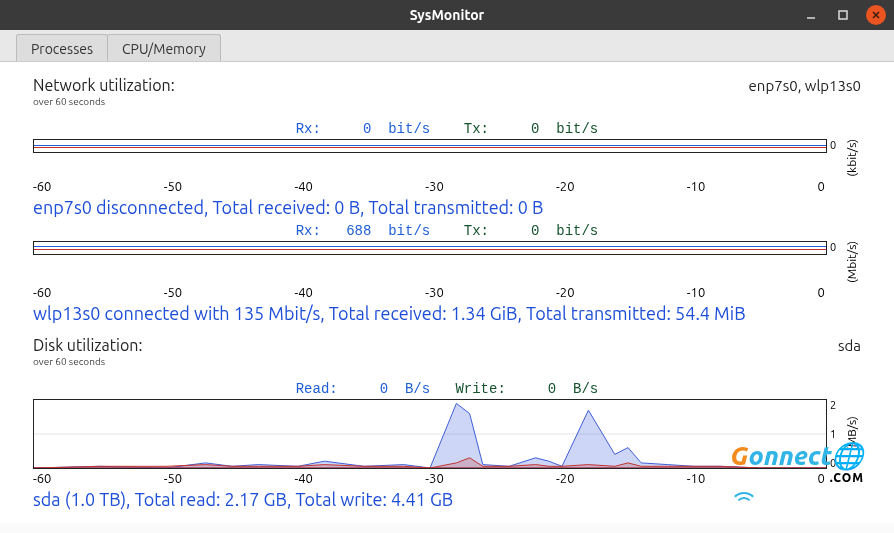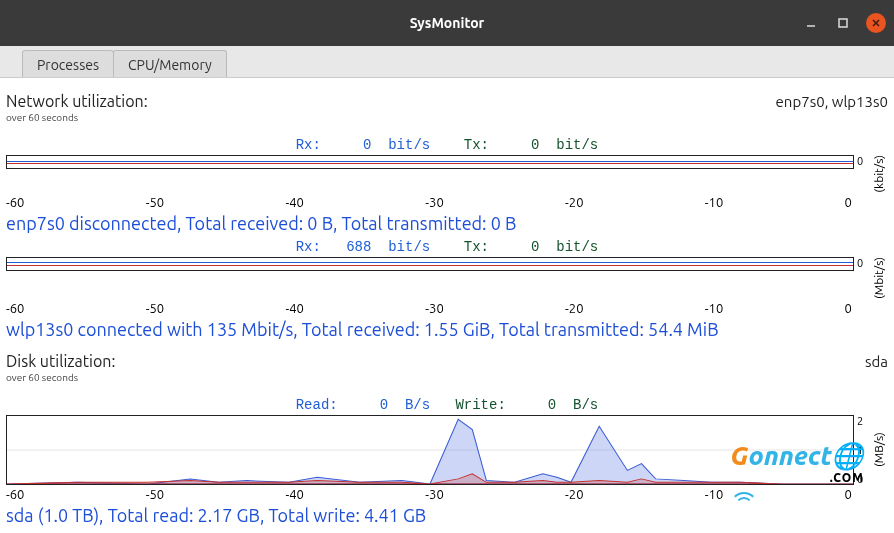--- a/index.html
+++ b/index.html
@@ -1,30 +1,30 @@
 <!DOCTYPE html>
 <html><head>
 <meta charset="utf-8">
 <style>
 * { margin: 0; padding: 0; box-sizing: border-box; }
 body { font-family: Ubuntu, "Segoe UI", Arial, sans-serif; background: #fafafa; width: 894px; height: 533px; overflow: hidden; }
 
-.titlebar { background: #3a3a3a; height: 46px; display: flex; align-items: center; position: relative; }
+.titlebar { background: #3a3a3a; height: 30px; display: flex; align-items: center; position: relative; }
 .titlebar .title { color: #fff; font-weight: bold; font-size: 14px; position: absolute; left: 50%; transform: translateX(-50%); }
 .window-controls { position: absolute; right: 8px; display: flex; gap: 14px; align-items: center; }
 .win-btn { width: 18px; height: 18px; display: flex; align-items: center; justify-content: center; cursor: pointer; }
 .win-btn.close { background: #e95420; border-radius: 50%; width: 20px; height: 20px; }
 .win-btn svg { stroke: #ddd; }
 .win-btn.close svg { stroke: #3a1a0e; }
 
-.tabbar { background: #e8e8e8; height: 32px; display: flex; border-bottom: 1px solid #ccc; padding-top: 4px; padding-left: 22px; }
+.tabbar { background: #e8e8e8; height: 32px; display: flex; border-bottom: 1px solid #ccc; padding-top: 4px; padding-left: 16px; }
 .tab { padding: 6px 14px; font-size: 14px; color: #333; border: 1px solid #bbb; border-bottom: none; background: #ddd; cursor: pointer; margin-right: -1px; border-radius: 3px 3px 0 0; }
 .tab.active { background: #fff; color: #000; position: relative; z-index: 1; border-bottom: 1px solid #fff; margin-bottom: -1px; }
 
-.content { background: #fff; padding: 14px 6px; }
+.content { background: #fff; padding: 14px 33px; }
 
 .section-head { display: flex; justify-content: space-between; align-items: baseline; }
 .section-head .title { font-size: 16px; color: #222; }
 .section-head .right { font-size: 15px; color: #222; }
 .subhead { font-size: 10px; color: #444; margin-top: 2px; }
 
 .chart-block { margin-top: 14px; }
 .legend { text-align: center; font-family: "Courier New", monospace; font-size: 14px; }
 .legend .rx { color: #1f5fd6; }
 .legend .tx { color: #14532d; }
@@ -133,21 +133,21 @@
     </div>
     <div class="xaxis">
       <span>-60</span>
         <span>-50</span>
         <span>-40</span>
         <span>-30</span>
         <span>-20</span>
         <span>-10</span>
         <span>0</span>
     </div>
-    <div class="summary">wlp13s0 connected with 135 Mbit/s, Total received: 1.55 GiB, Total transmitted: 54.4 MiB</div>
+    <div class="summary">wlp13s0 connected with 135 Mbit/s, Total received: 1.34 GiB, Total transmitted: 54.4 MiB</div>
   </div>
 
   <div class="section-head" style="margin-top:13px">
     <span class="title">Disk utilization:</span>
     <span class="right">sda</span>
   </div>
   <div class="subhead">over 60 seconds</div>
 
   <div class="chart-block">
     <div class="legend">

